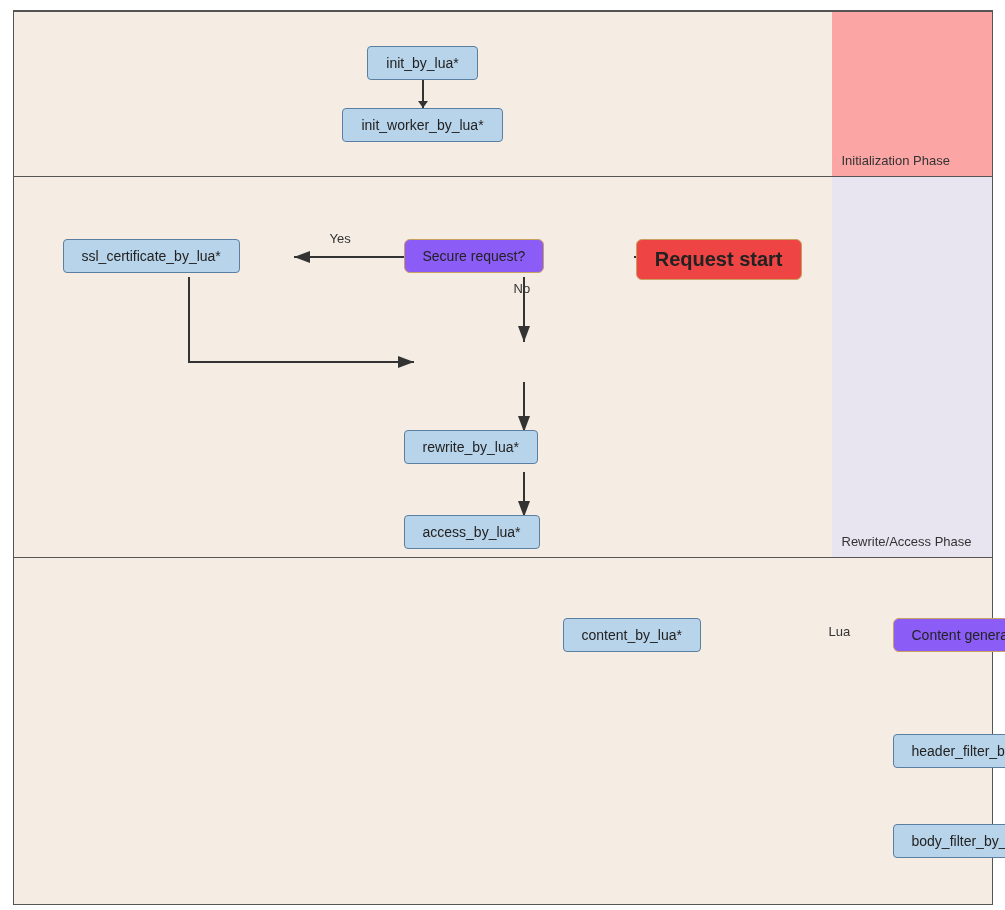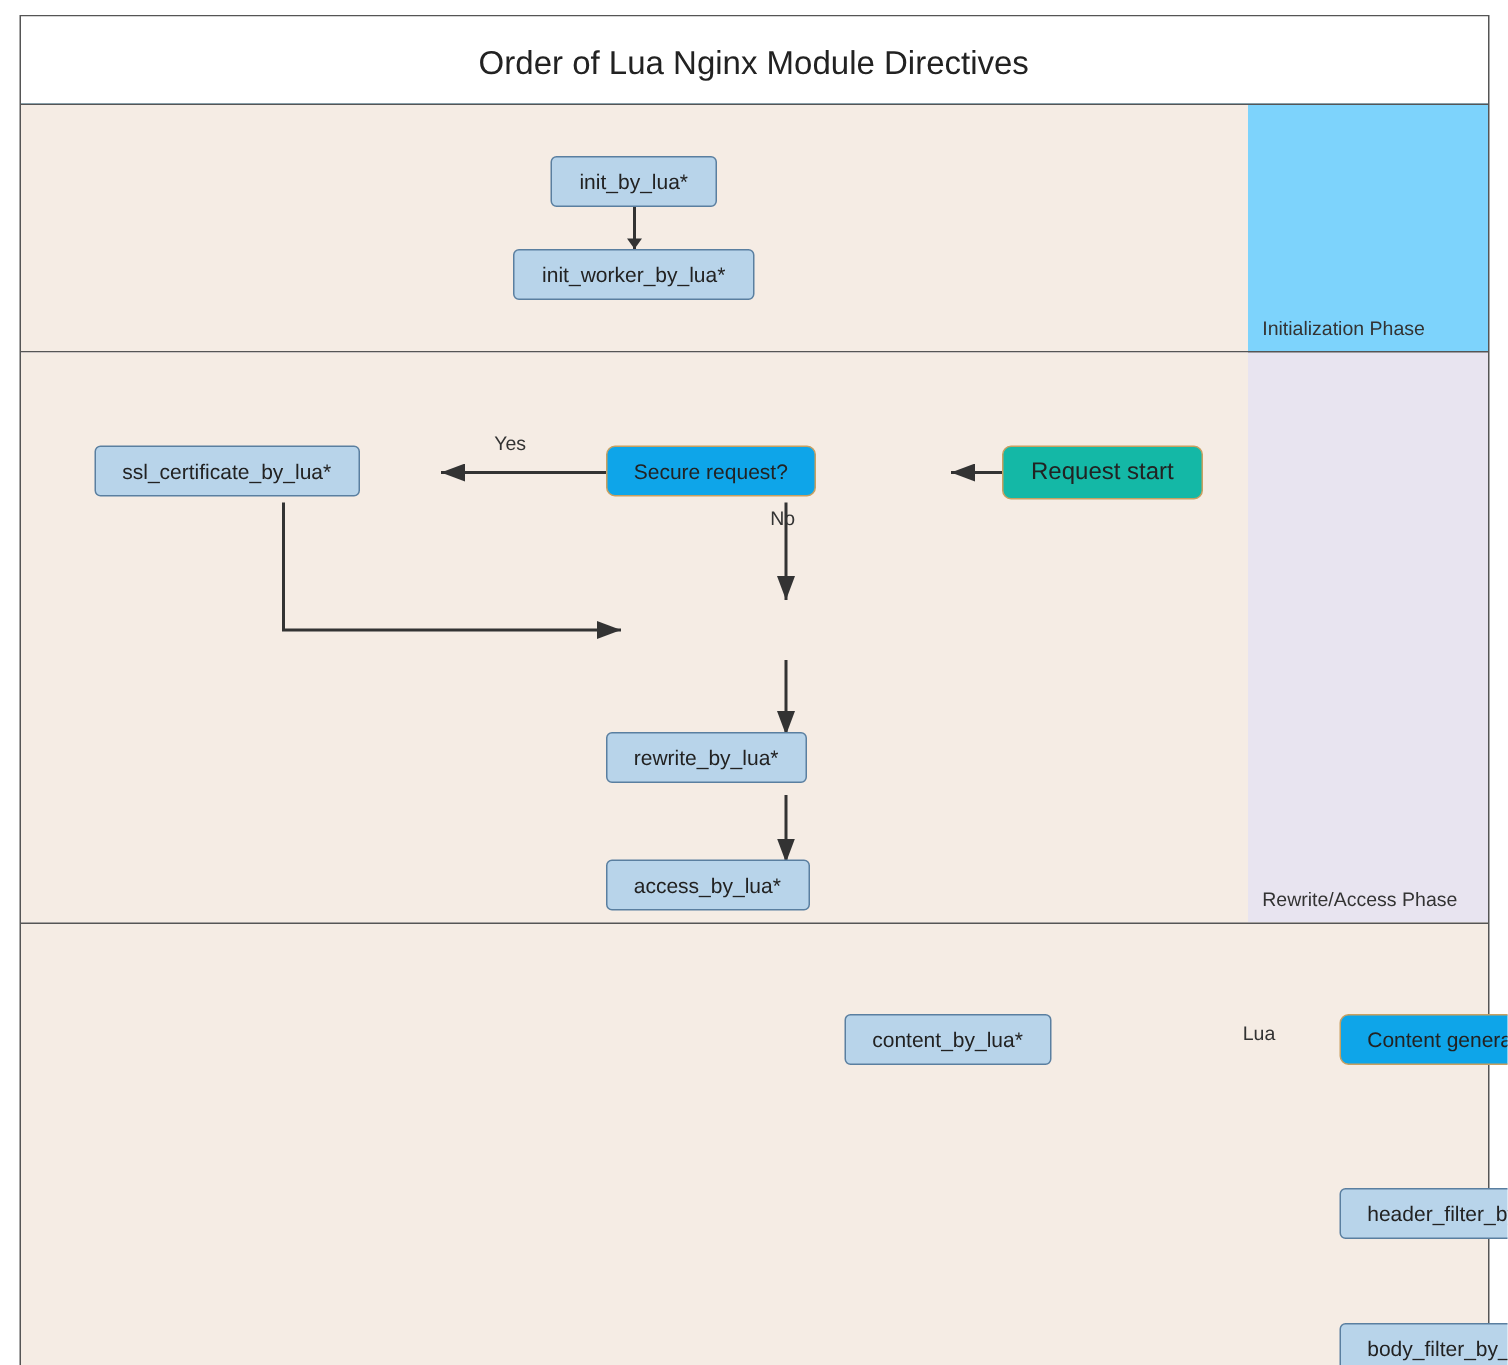--- a/index.html
+++ b/index.html
@@ -51,62 +51,63 @@
     .phase-content {
       flex: 1;
       display: flex;
       flex-direction: column;
       align-items: center;
       padding: 18px 20px 18px 20px;
       position: relative;
     }
 
     
-    .phase-init { background: #7dd3fc; }
+    .phase-init { background: #fca5a5; }
     .phase-rewrite { background: #e8e4f0; }
     .phase-content { background: #f5ece4; }
 
     
     .box {
       border: 1.5px solid #5a7fa0;
       background: #b8d4ea;
       border-radius: 4px;
       padding: 8px 18px;
       font-size: 14px;
       color: #222;
       text-align: center;
       white-space: nowrap;
       position: relative;
       z-index: 2;
     }
 
     .box-diamond {
       border: 1.5px solid #c8a060;
-      background: #0ea5e9;
+      background: #8b5cf6;
       border-radius: 6px;
       padding: 8px 18px;
       font-size: 14px;
       color: #222;
       text-align: center;
       white-space: nowrap;
       position: relative;
       z-index: 2;
     }
 
     .box-plain {
       border: 1.5px solid #c8a060;
-      background: #14b8a6;
+      background: #ef4444;
       border-radius: 6px;
       padding: 8px 18px;
-      font-size: 16px;
+      font-size: 20px;
       color: #222;
       text-align: center;
       white-space: nowrap;
       position: relative;
       z-index: 2;
+      font-weight: bold;
     }
 
     
     .arrow-down {
       width: 2px;
       background: #333;
       height: 28px;
       position: relative;
       margin: 0 auto;
     }
@@ -161,21 +162,20 @@
 
     .abs-box {
       position: absolute;
       z-index: 2;
     }
   </style>
 </head>
 <body>
 
 <div class="diagram-wrapper">
-  <div class="diagram-title">Order of Lua Nginx Module Directives</div>
 
   <div class="phase phase-init">
     <div class="phase-content">
       <div class="init-content">
         <div class="box">init_by_lua*</div>
         <div class="arrow-down"></div>
         <div class="box">init_worker_by_lua*</div>
       </div>
     </div>
     <div class="phase-label">Initialization Phase</div>

